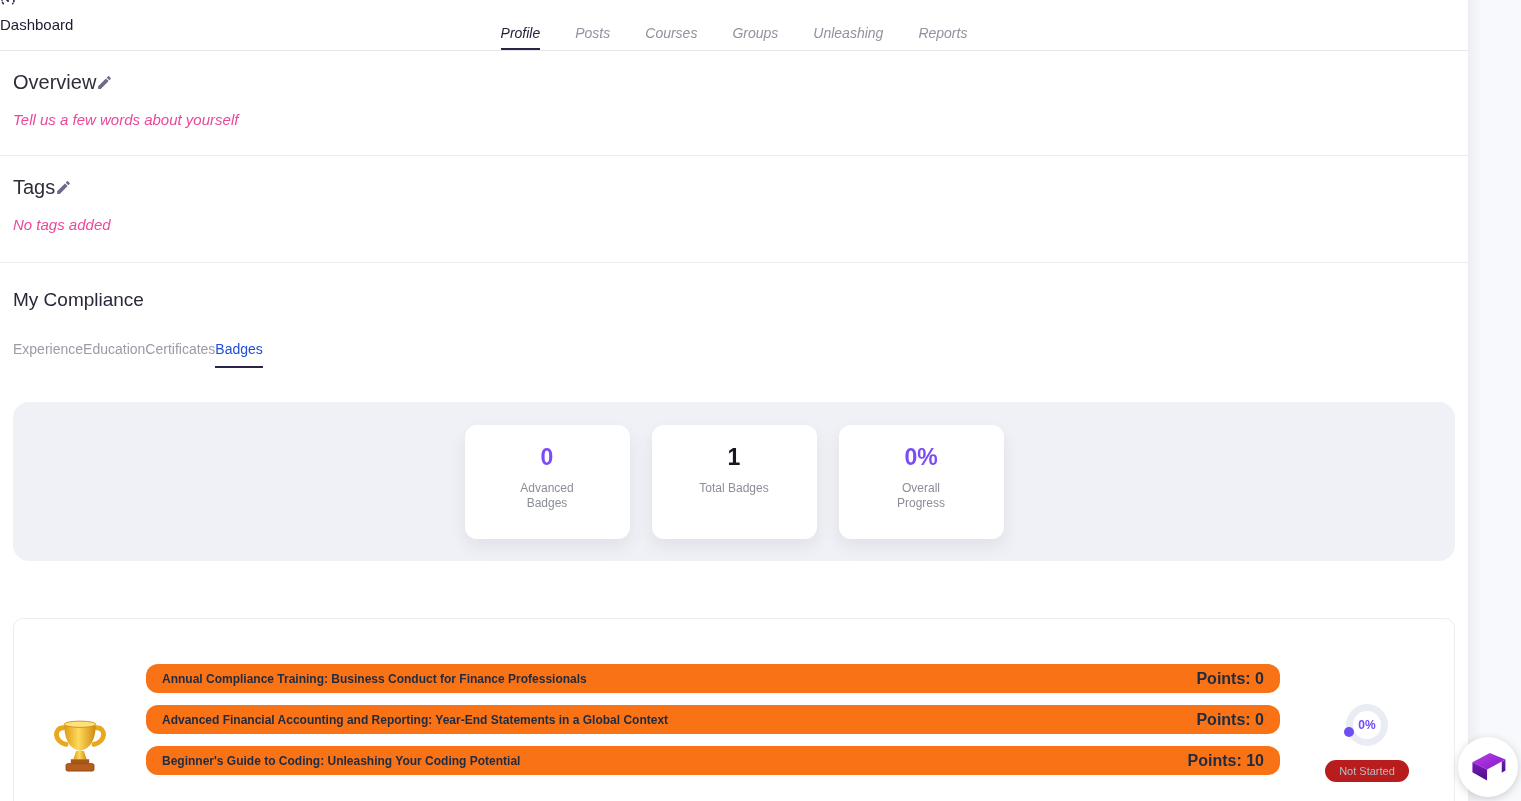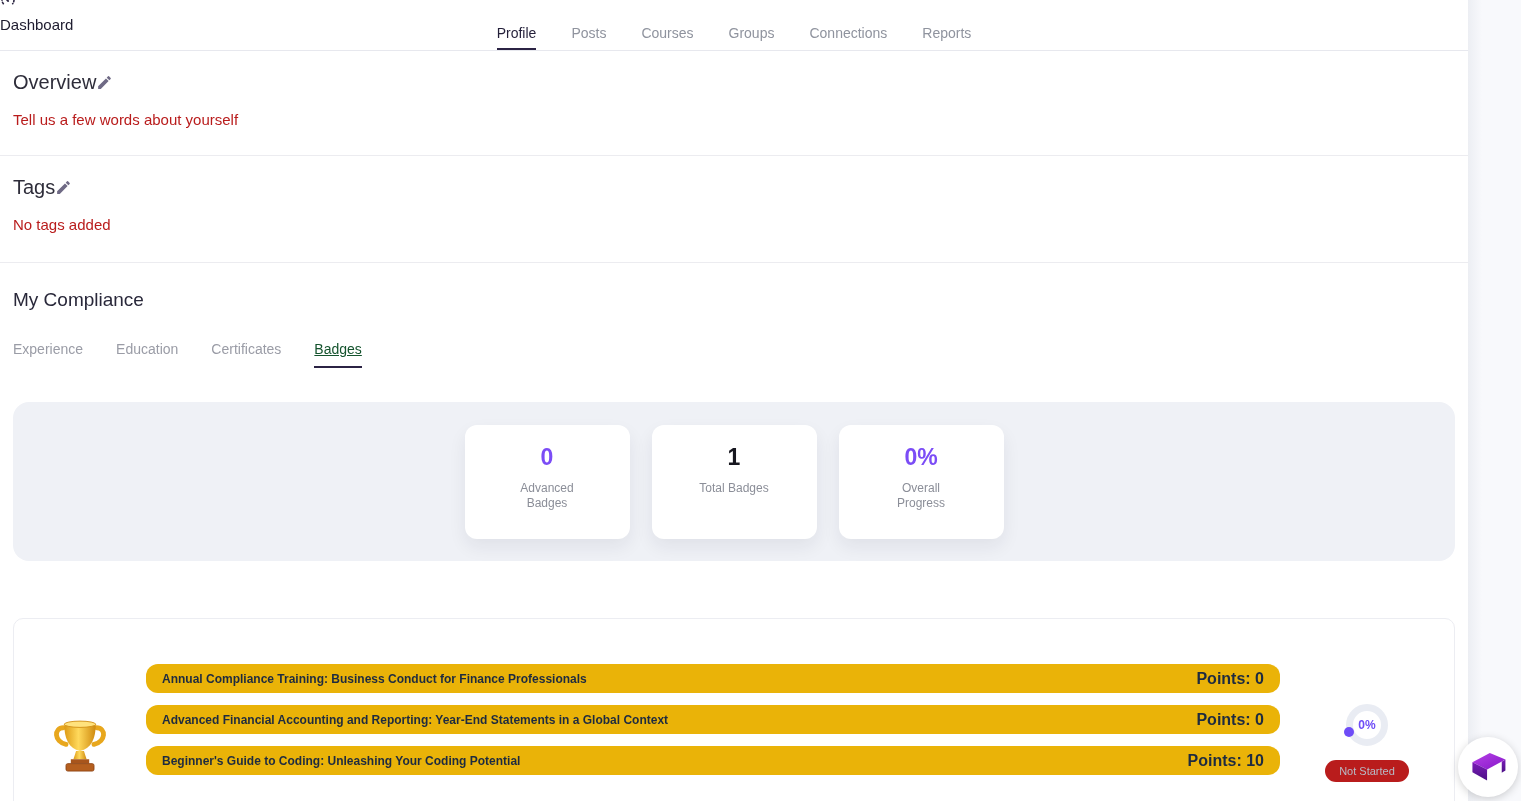--- a/index.html
+++ b/index.html
@@ -18,45 +18,45 @@
   
   header { border-bottom: 1px solid #e7e8ee; }
   .title-row {
     display: flex; align-items: flex-start; justify-content: center;
     gap: 8px; padding-top: 2px; height: 22px; flex-direction: column;
   }
   .title-row .gauge { width: 16px; height: 16px; display: inline-flex; }
   .page-title { font-size: 15px; font-weight: 500; color: #1d1b2e; }
   .main-tabs {
     display: flex; justify-content: center; gap: 35px;
-    height: 28px; align-items: flex-end;
+    height: 28px; align-items: flex-end; font-style: italic;
   }
   .main-tab {
     font-size: 14px; color: #8f939e; padding-bottom: 8px; cursor: pointer;
     border-bottom: 2px solid transparent; line-height: 1;
   }
   .main-tab.active { color: #231f39; border-bottom-color: #2b2344; font-weight: 500; }
 
   
   .section { padding: 0 13px; border-bottom: 1px solid #ececf0; }
   .section-head {
     display: flex; align-items: center; padding-top: 20px;
   }
   .section-title { font-size: 20px; font-weight: 400; color: #2e2d3a; }
   .pencil { width: 17px; height: 17px; display: inline-flex; cursor: pointer; }
-  .muted { font-size: 15px; color: #b91c1c; margin-top: 17px; }
+  .muted { font-size: 15px; color: #ec4899; margin-top: 17px; font-style: italic; }
   .section.overview { height: 105px; }
   .section.tags { height: 107px; }
 
   
   .expertise-title { font-size: 19px; font-weight: 400; color: #29283a; margin: 26px 13px 0; }
-  .sub-tabs { display: flex; gap: 33px; margin: 30px 13px 0; }
+  .sub-tabs { display: flex; margin: 30px 13px 0; }
   .sub-tab { font-size: 14px; color: #9a9ca6; padding-bottom: 9px; cursor: pointer;
     border-bottom: 2px solid transparent; }
-  .sub-tab.active { color: #14532d; border-bottom-color: #2b2344; text-decoration: underline; }
+  .sub-tab.active { color: #1d4ed8; border-bottom-color: #2b2344; }
 
   .stats-panel {
     margin: 34px 13px 0; height: 159px; border-radius: 16px;
     background: #eff1f6;
     display: flex; justify-content: center; gap: 22px; padding-top: 23px;
   }
   .stat-card {
     width: 165px; height: 114px; background: #fff; border-radius: 12px;
     box-shadow: 0 8px 18px rgba(25,30,55,0.07);
     text-align: center; padding-top: 19px;
@@ -68,21 +68,21 @@
   
   .badge-card {
     margin: 57px 13px 0; border: 1px solid #ecedf2; border-radius: 10px;
     display: flex; height: 400px; background: #fff;
   }
   .trophy-col { width: 132px; display: flex; justify-content: center; align-items: flex-start; padding-top: 97px; }
   .badge-content { flex: 1; padding-top: 28px; }
   .badge-title { font-size: 17px; font-weight: 700; color: #232336; line-height: 19px; }
   .course-rows { margin-top: 17px; }
   .course-row {
-    height: 29px; background: #eab308; border-radius: 12px; margin-bottom: 12px;
+    height: 29px; background: #f97316; border-radius: 12px; margin-bottom: 12px;
     display: flex; align-items: center; justify-content: space-between;
     padding: 0 16px; cursor: pointer;
   }
   .course-title { font-size: 12px; font-weight: 600; color: #1e2b40; }
   .course-points { font-size: 16px; font-weight: 700; color: #1e2b40; white-space: nowrap; }
   .progress-col { width: 174px; display: flex; flex-direction: column; align-items: center; padding-top: 85px; }
   .ring {
     position: relative; width: 42px; height: 42px; border: 7px solid #e9ecf3; border-radius: 50%;
     display: flex; align-items: center; justify-content: center;
     font-size: 12px; font-weight: 700; color: #6e4cf7;
@@ -118,21 +118,21 @@
           <path d="M12 13.5 L8.8 9.2" stroke-width="3"></path>
         </svg>
       </span>
       <span class="page-title">Dashboard</span>
     </div>
     <nav class="main-tabs">
       <div class="main-tab active">Profile</div>
       <div class="main-tab">Posts</div>
       <div class="main-tab">Courses</div>
       <div class="main-tab">Groups</div>
-      <div class="main-tab">Connections</div>
+      <div class="main-tab">Unleashing</div>
       <div class="main-tab">Reports</div>
     </nav>
   </header>
 
   <section class="section overview">
     <div class="section-head">
       <span class="section-title">Overview</span>
       <span class="pencil">
         <svg viewBox="0 0 24 24" width="17" height="17" fill="#6f6a85">
           <path d="M3 17.25V21h3.75L17.81 9.94l-3.75-3.75L3 17.25zM20.71 7.04c.39-.39.39-1.02 0-1.41l-2.34-2.34a.9959.9959 0 0 0-1.41 0l-1.83 1.83 3.75 3.75 1.83-1.83z"></path>

